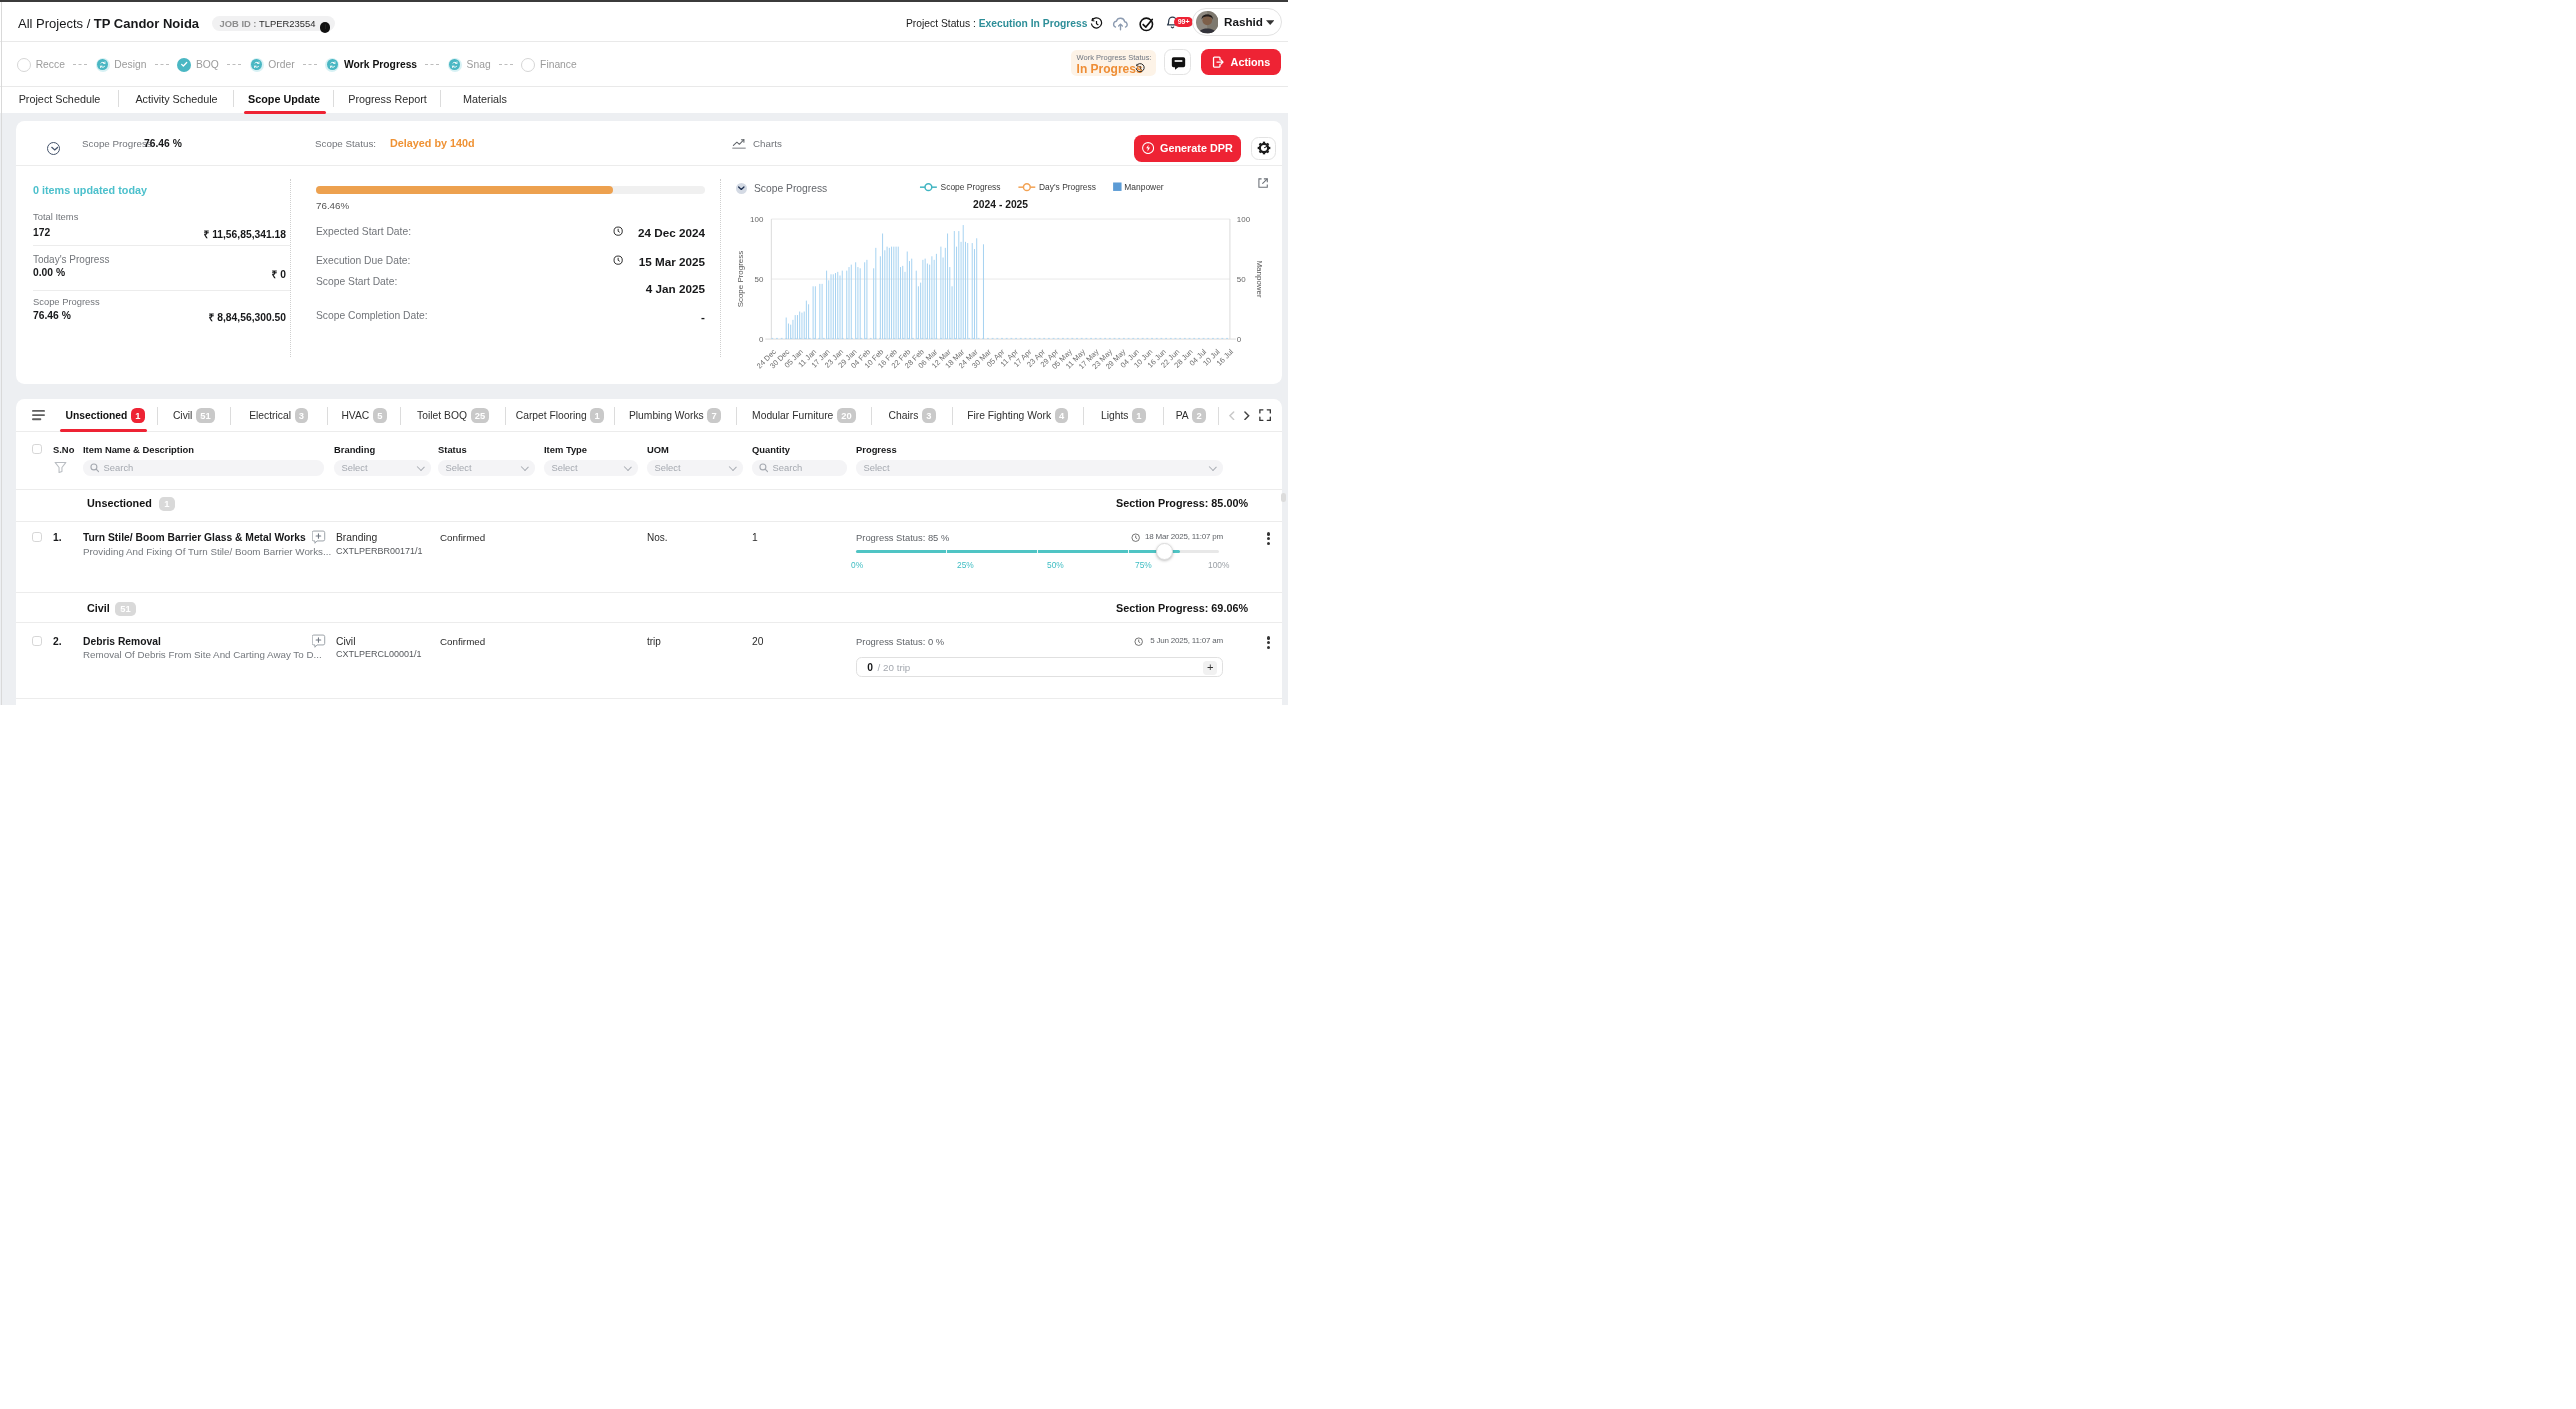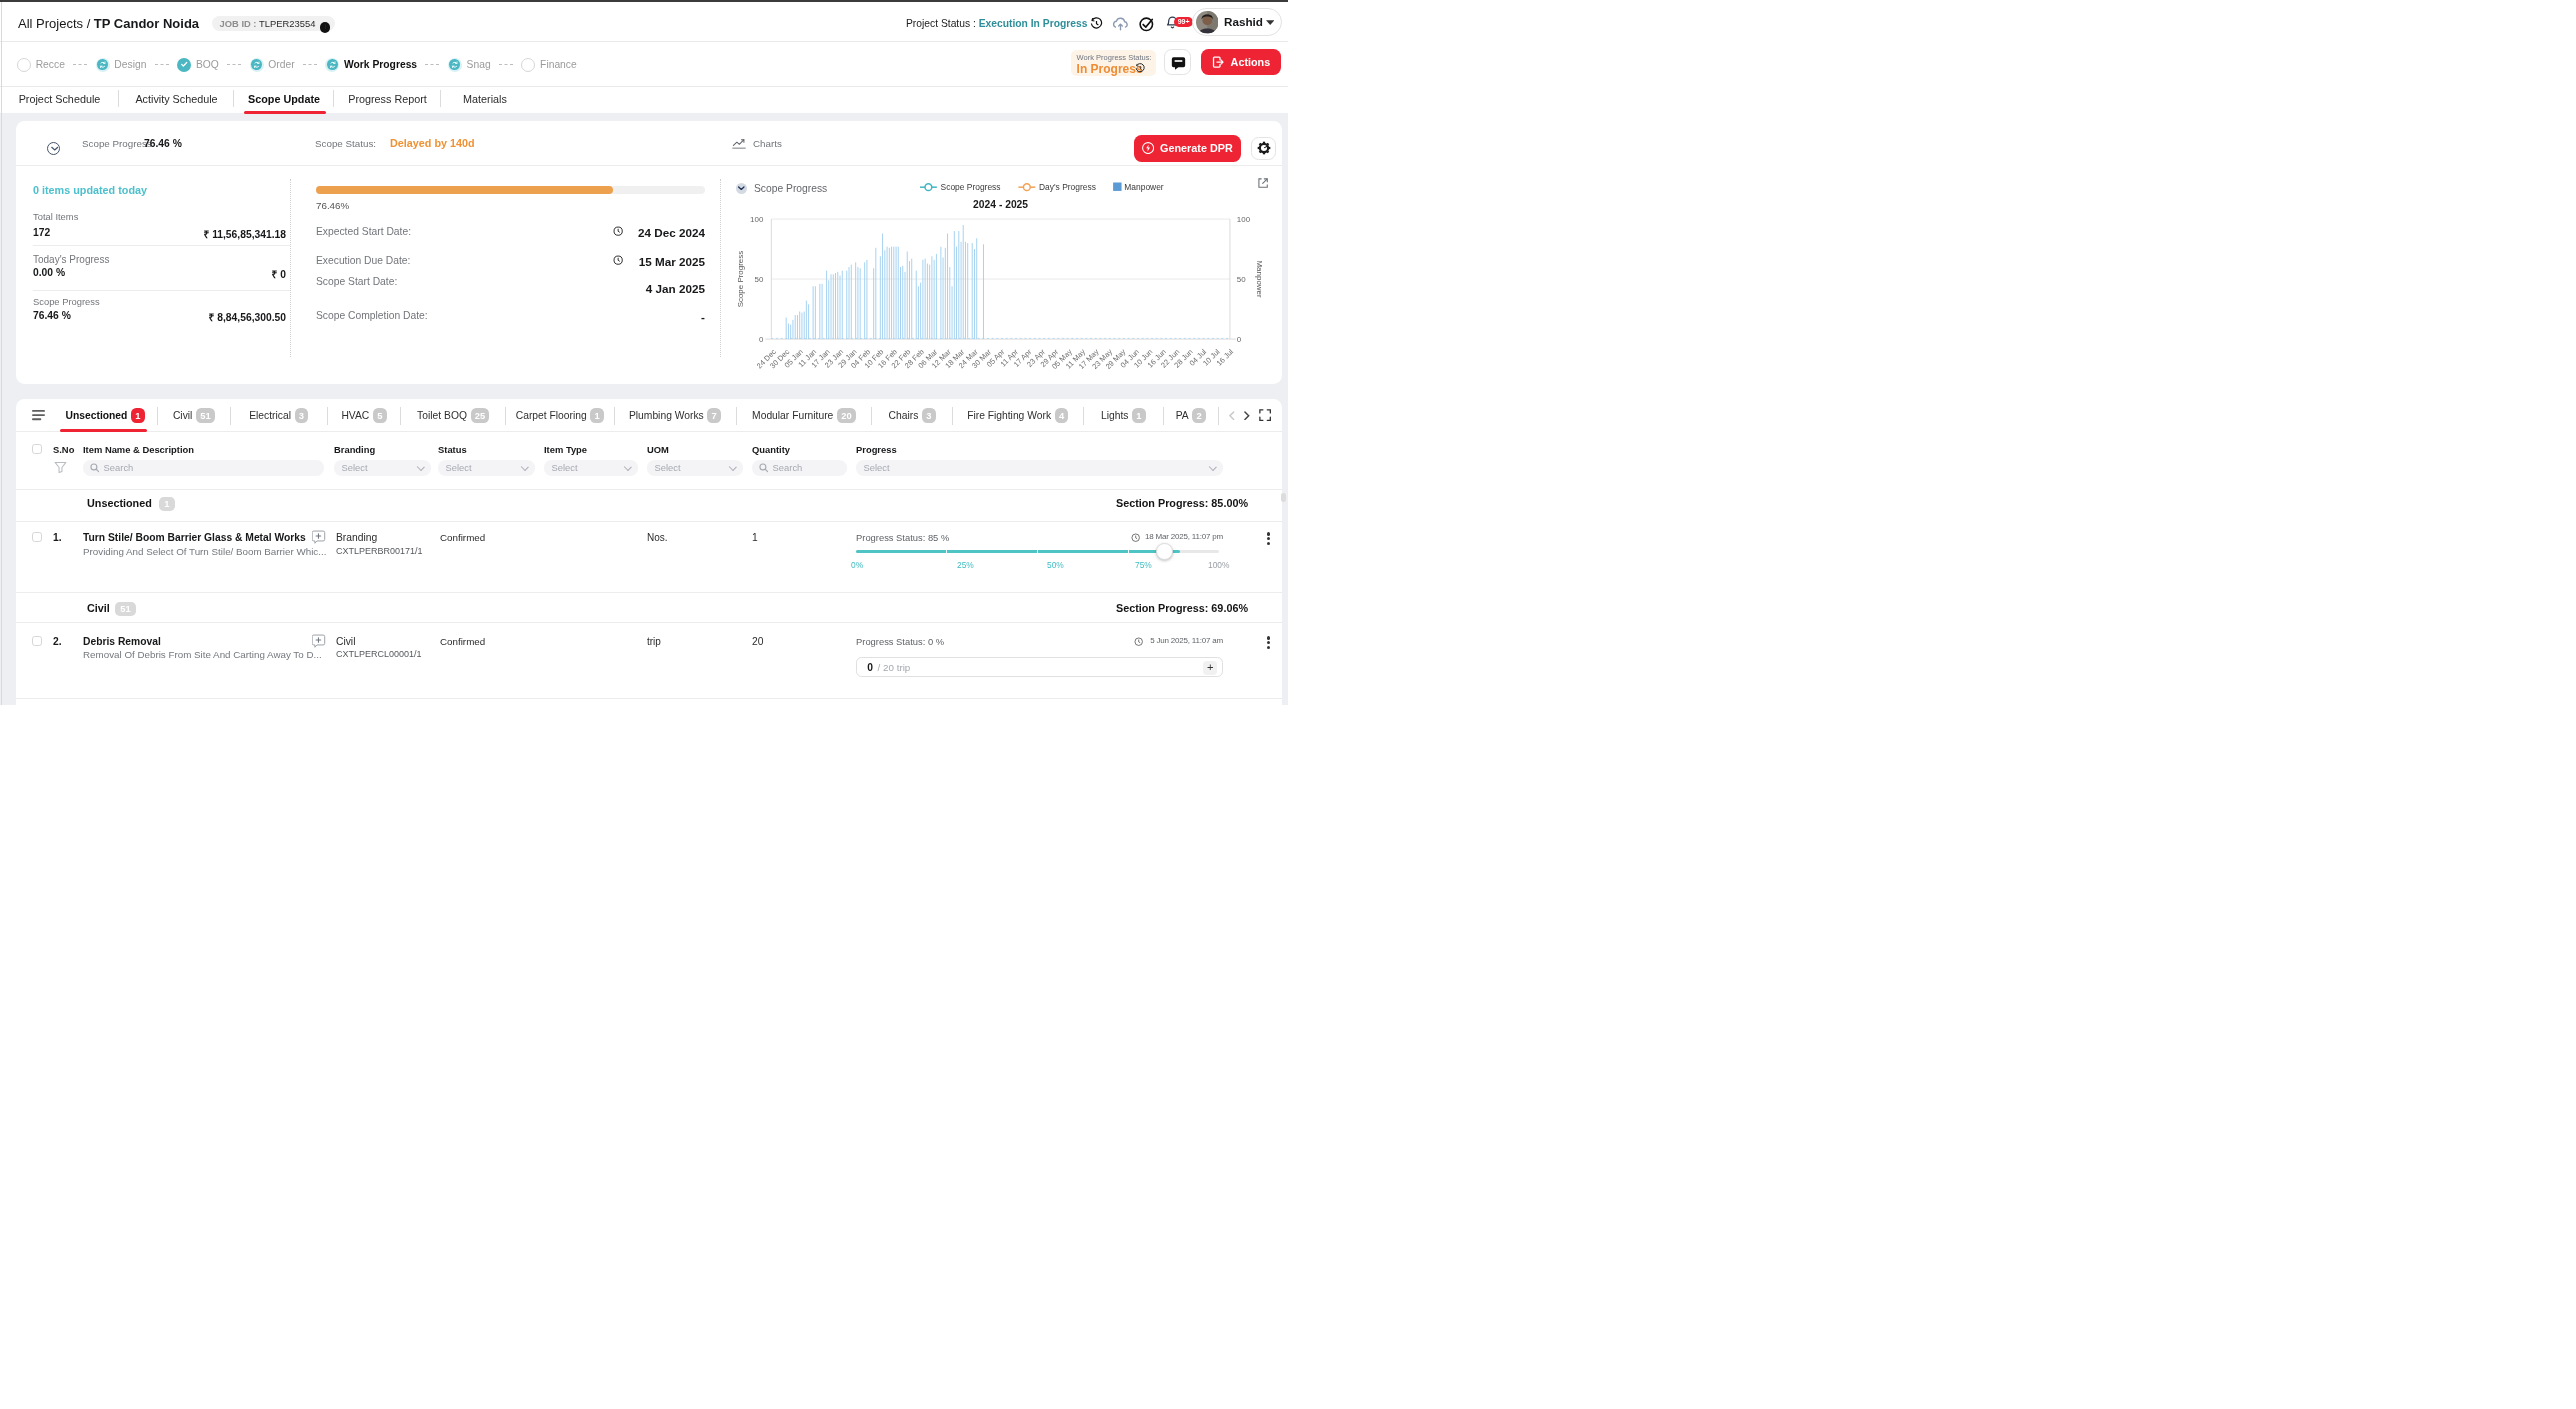--- a/index.html
+++ b/index.html
@@ -512,21 +512,21 @@
   <div class="fitem fsel" style="left:840px; width:367px;">Select<span class="caret-d"></span></div>
   <div class="rowline" style="top:90px;"></div>
   <div class="secname" style="left:71px; top:98px;">Unsectioned</div>
   <div class="abs" style="left:143px; top:98px; background:#d9d9d9; color:#fff; font-size:9.4px; border-radius:4.7px; padding:1.4px 5.2px; font-weight:bold;">1</div>
   <div class="secprog" style="top:98px;">Section Progress: 85.00%</div>
   <div class="rowline" style="top:122px;"></div>
 
   <div class="cbox" style="top:133px;"></div>
   <div class="itno" style="top:133px;">1.</div>
   <div class="ittl" style="top:133px;">Turn Stile/ Boom Barrier Glass &amp; Metal Works</div>
-  <div class="itsub" style="top:147px;">Providing And Select Of Turn Stile/ Boom Barrier Whic...</div>
+  <div class="itsub" style="top:147px;">Providing And Fixing Of Turn Stile/ Boom Barrier Works...</div>
   <svg class="abs" style="left:296px; top:131px;" width="15" height="15" viewBox="0 0 17 17" fill="none">
       <path d="M2 1.2 H12.6 A1.8 1.8 0 0 1 14.4 3 V10.6 A1.8 1.8 0 0 1 12.6 12.4 H5.6 L3.3 15 V12.4 H2 A1.8 1.8 0 0 1 0.2 10.6 V3 A1.8 1.8 0 0 1 2 1.2 Z" stroke="#9aa0a6" stroke-width="1.1"></path>
       <path d="M7.3 4.2 V9.4 M4.7 6.8 H9.9" stroke="#6f7680" stroke-width="1.2" stroke-linecap="round"></path>
     </svg>
   <div class="itcat" style="top:133px;">Branding</div>
   <div class="itcode" style="top:147px;">CXTLPERBR00171/1</div>
   <div class="itconf" style="top:133px;">Confirmed</div>
   <div class="ituom" style="top:133px;">Nos.</div>
   <div class="itqty" style="top:133px;">1</div>
   <div class="pstat" style="top:133px;">Progress Status: 85 %</div>

